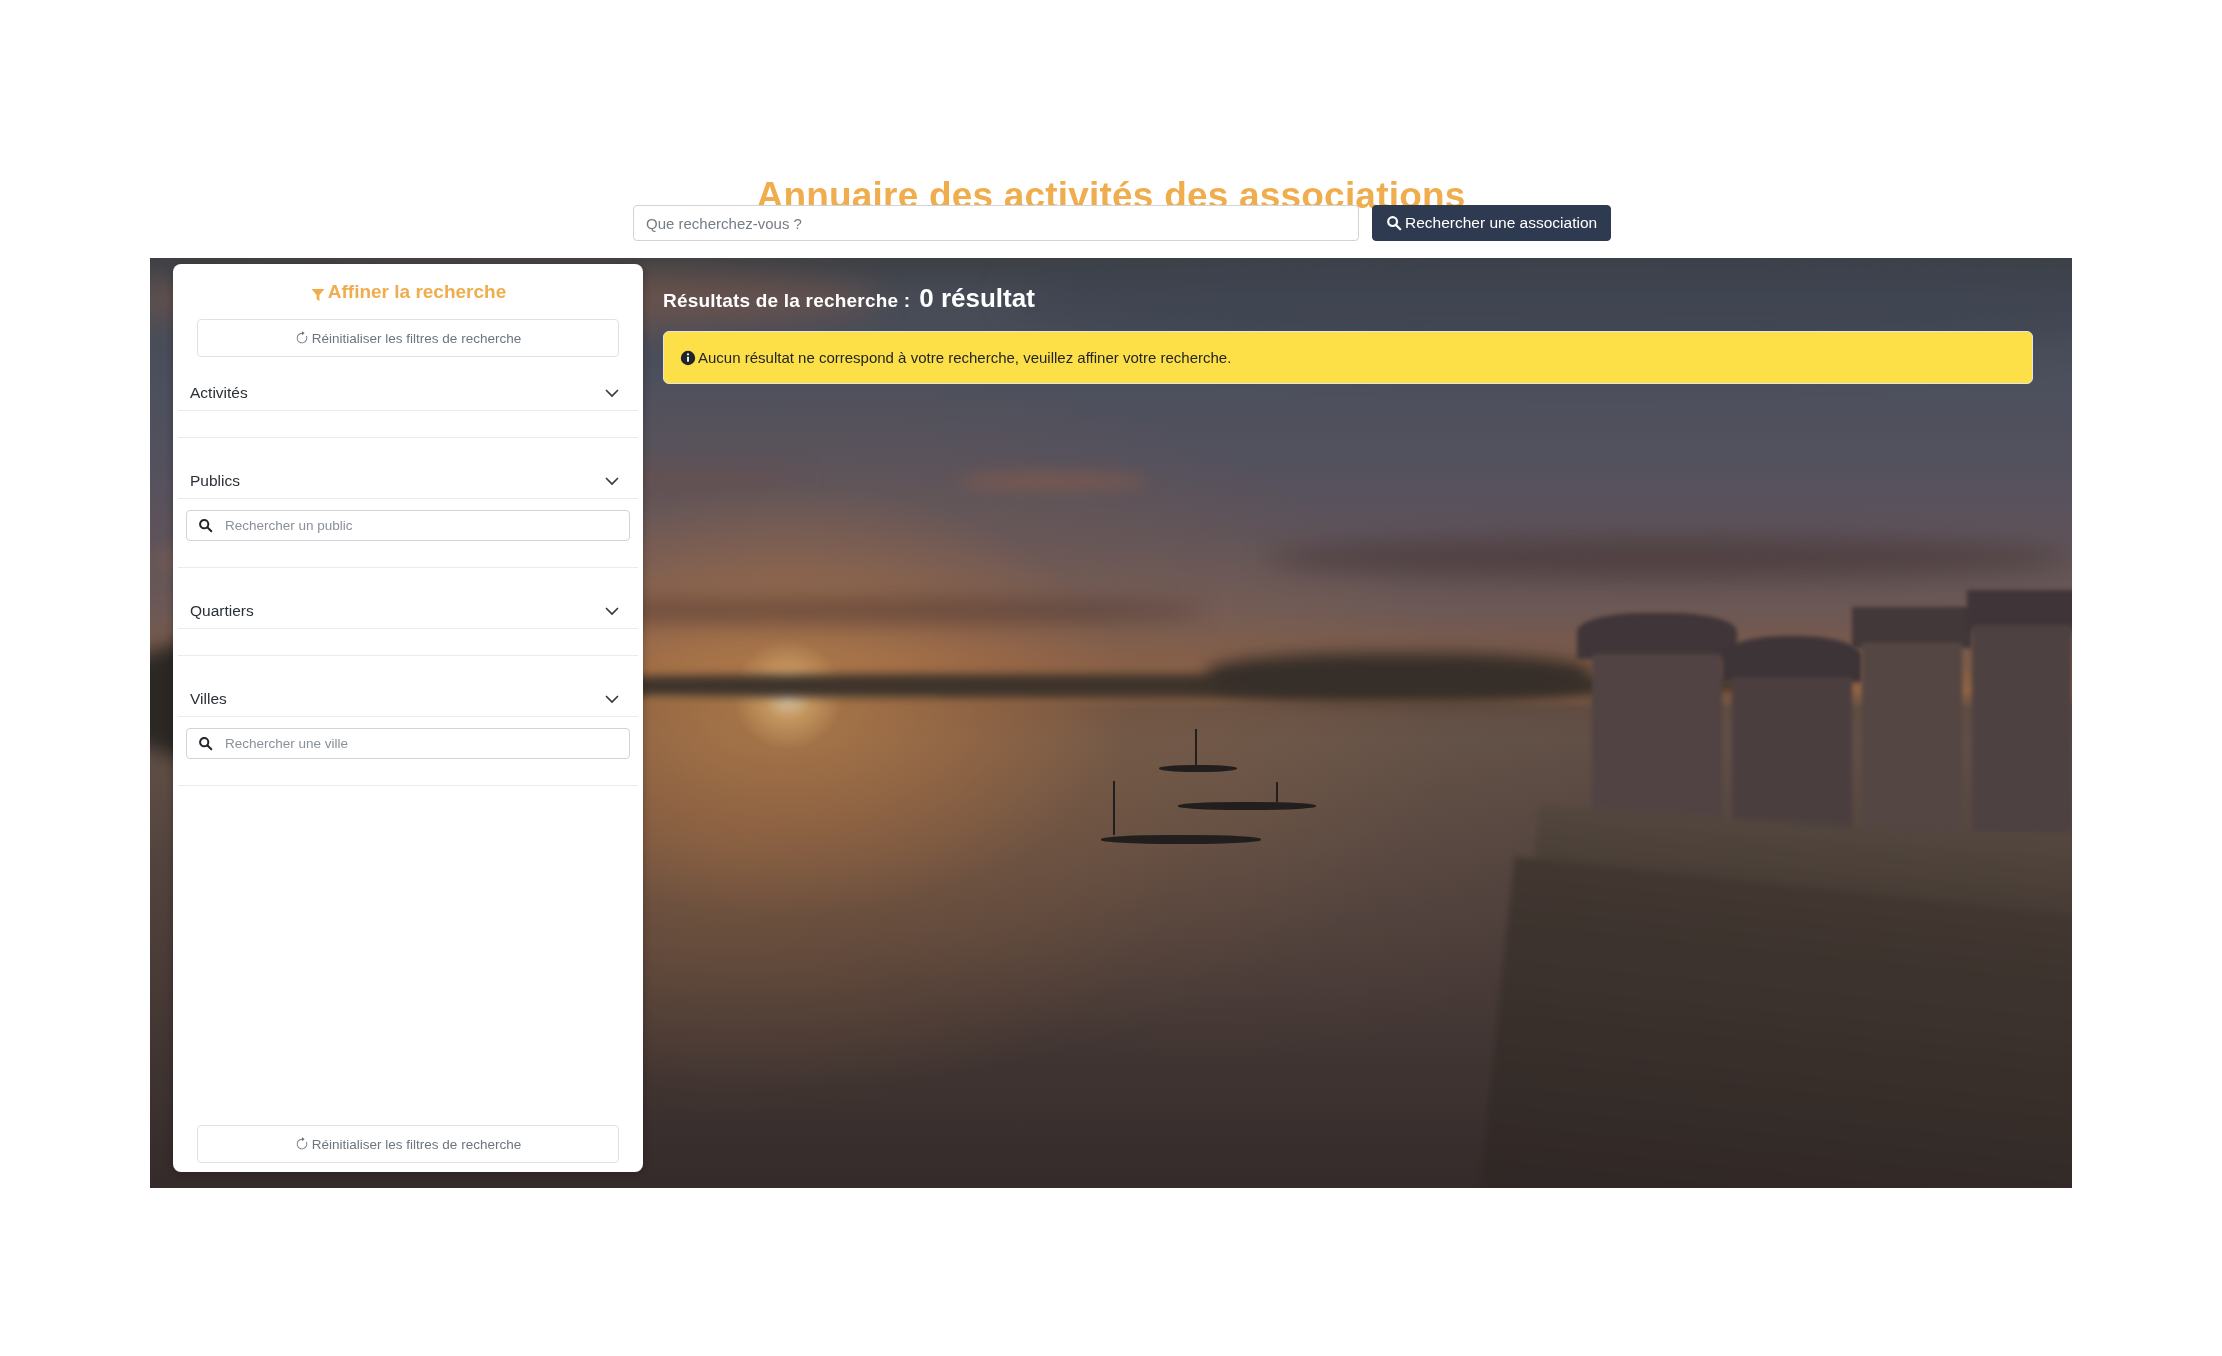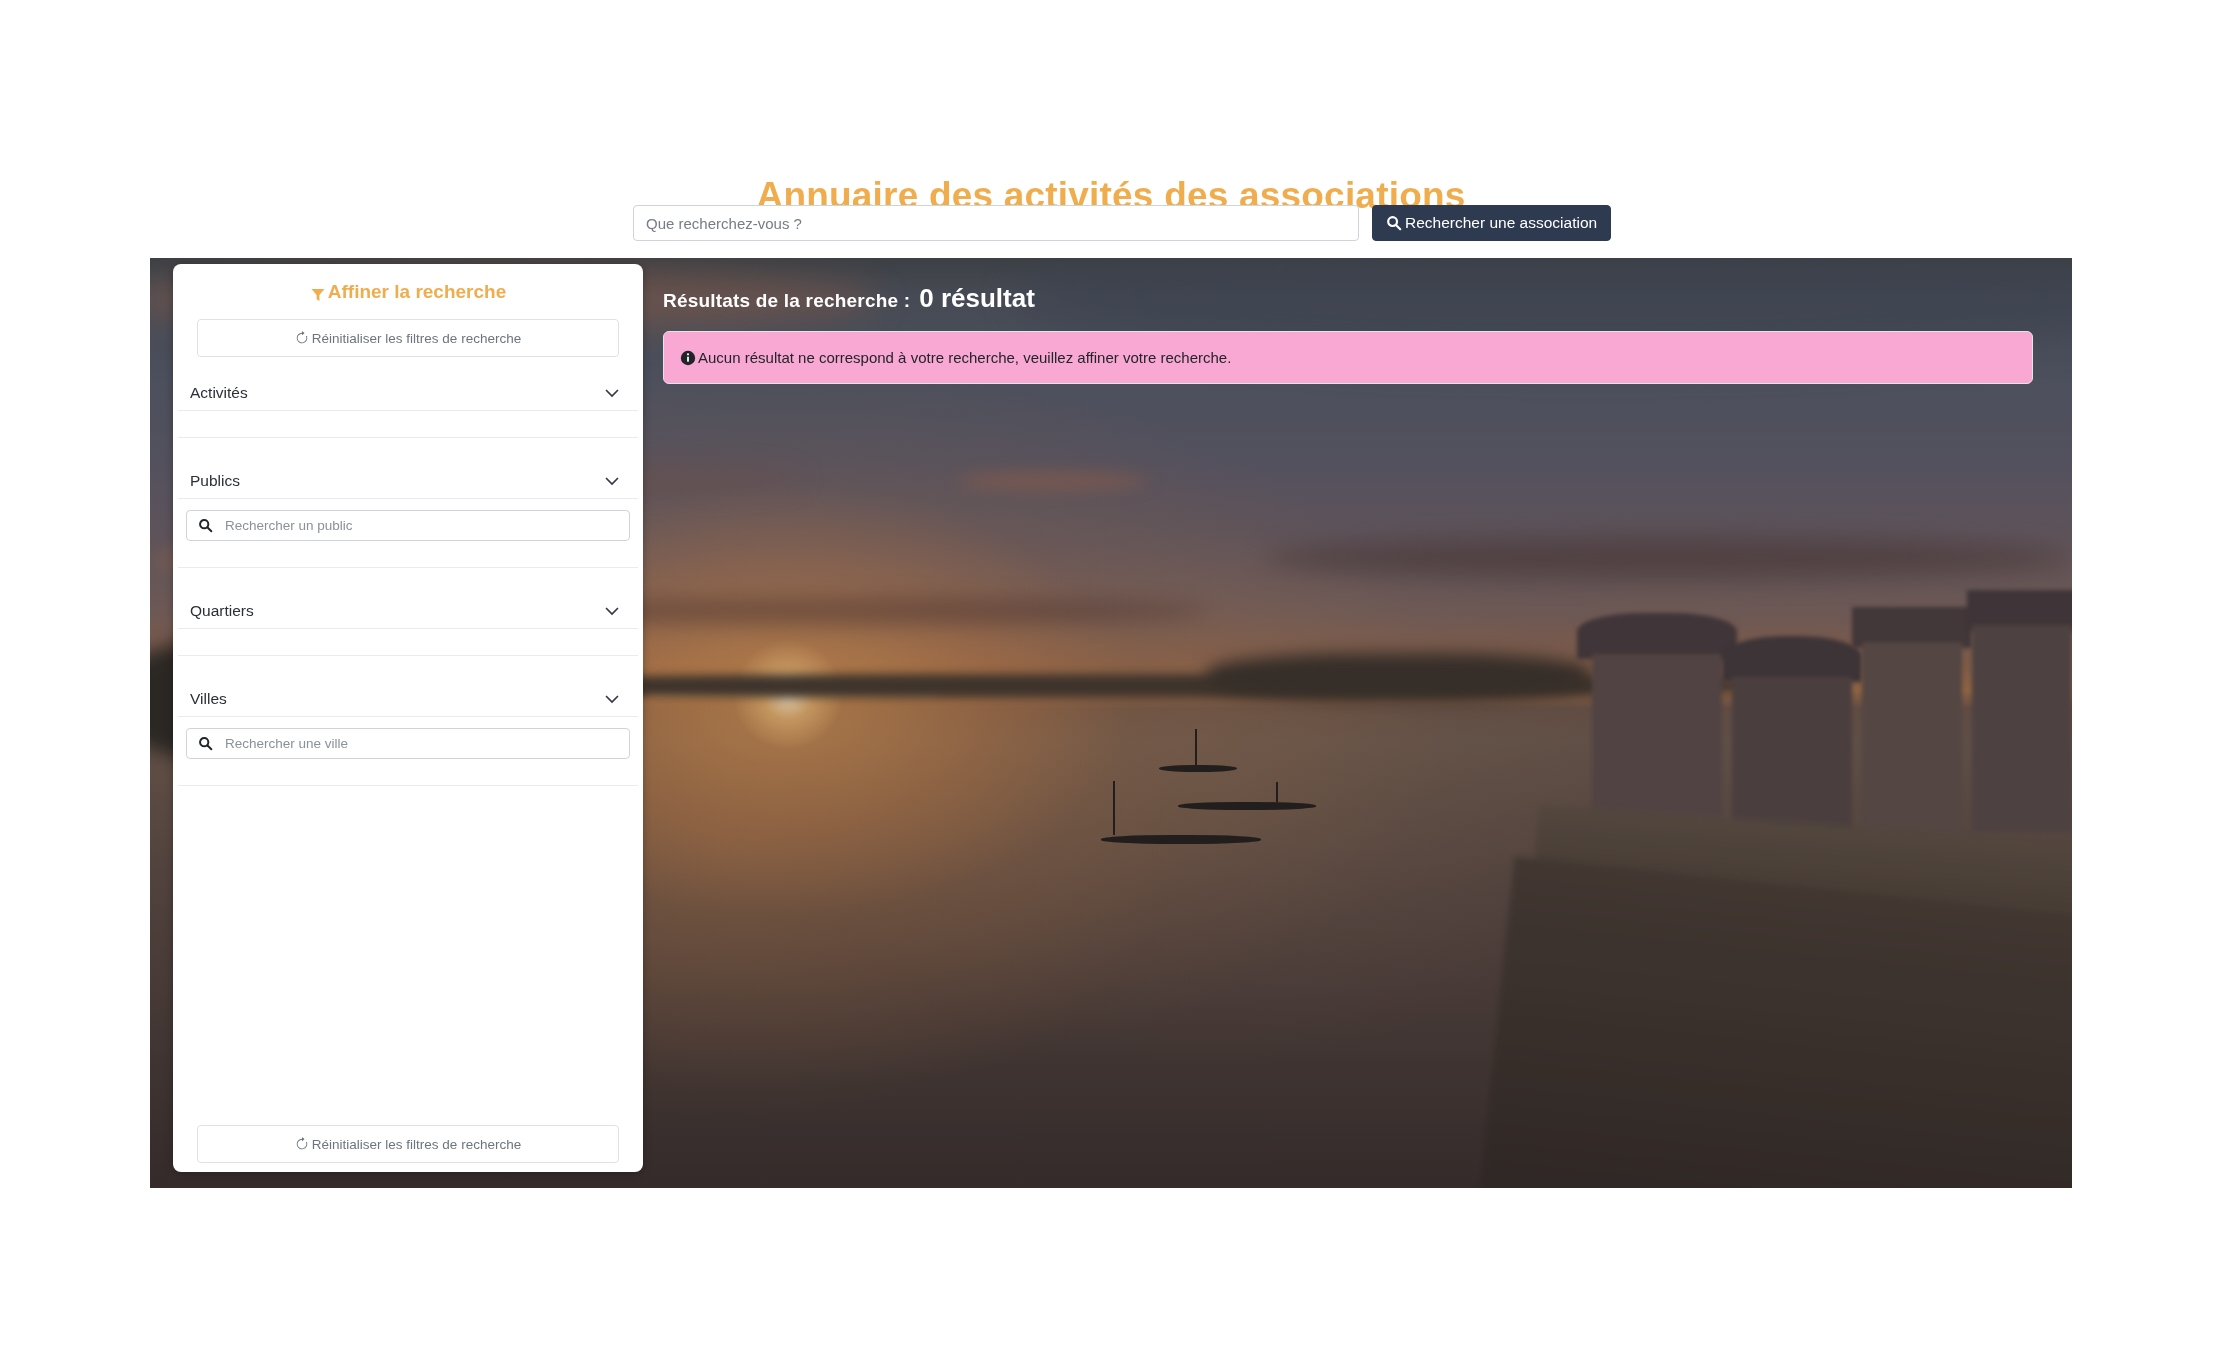--- a/index.html
+++ b/index.html
@@ -94,21 +94,21 @@
 
   
   .results-line {
     position:absolute; left:663px; top:283px; z-index:2;
     display:flex; align-items:baseline; gap:9px; color:#fff;
   }
   .results-label { font-size:19px; font-weight:700; letter-spacing:.2px; }
   .results-count { font-size:26px; font-weight:700; }
   .alert-box {
     position:absolute; left:663px; top:331px; width:1370px; height:53px; z-index:2;
-    box-sizing:border-box; background:#f9a8d4; border:1px solid #e2e6e9; border-radius:6px;
+    box-sizing:border-box; background:#fde047; border:1px solid #e2e6e9; border-radius:6px;
     display:flex; align-items:center; padding:0 16px; gap:2px;
     font-size:15px; color:#212529;
   }
 
   
   .sidebar {
     position:absolute; left:173px; top:264px; width:470px; height:908px; z-index:3;
     background:#fff; border-radius:8px; box-shadow:0 1px 8px rgba(0,0,0,.28);
     display:flex; flex-direction:column; box-sizing:border-box;
   }

